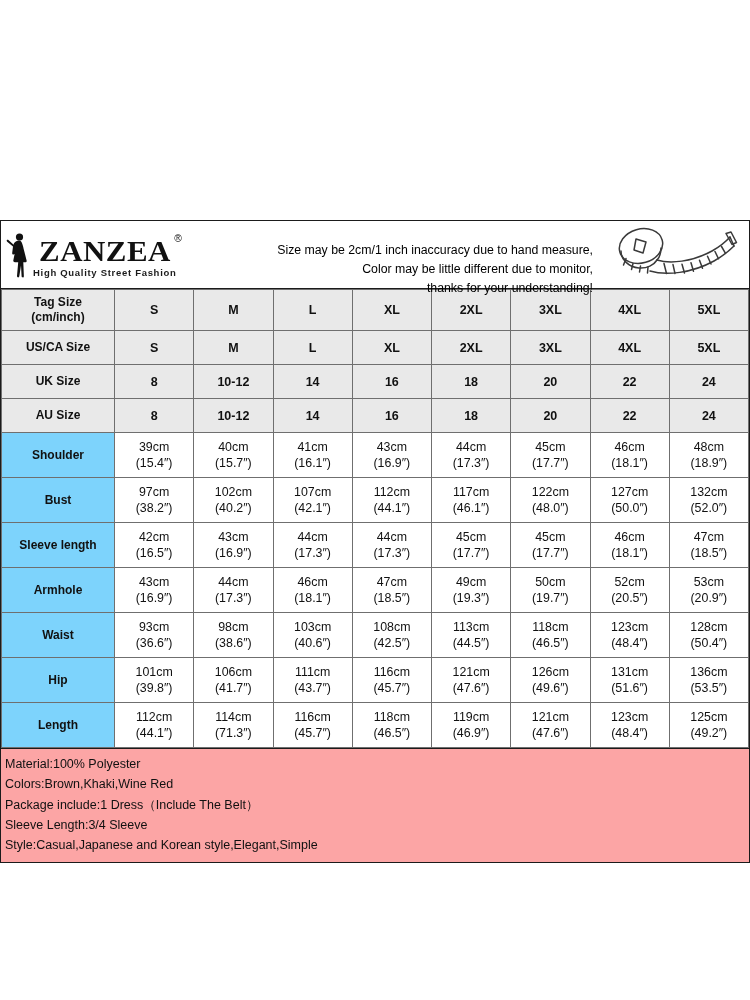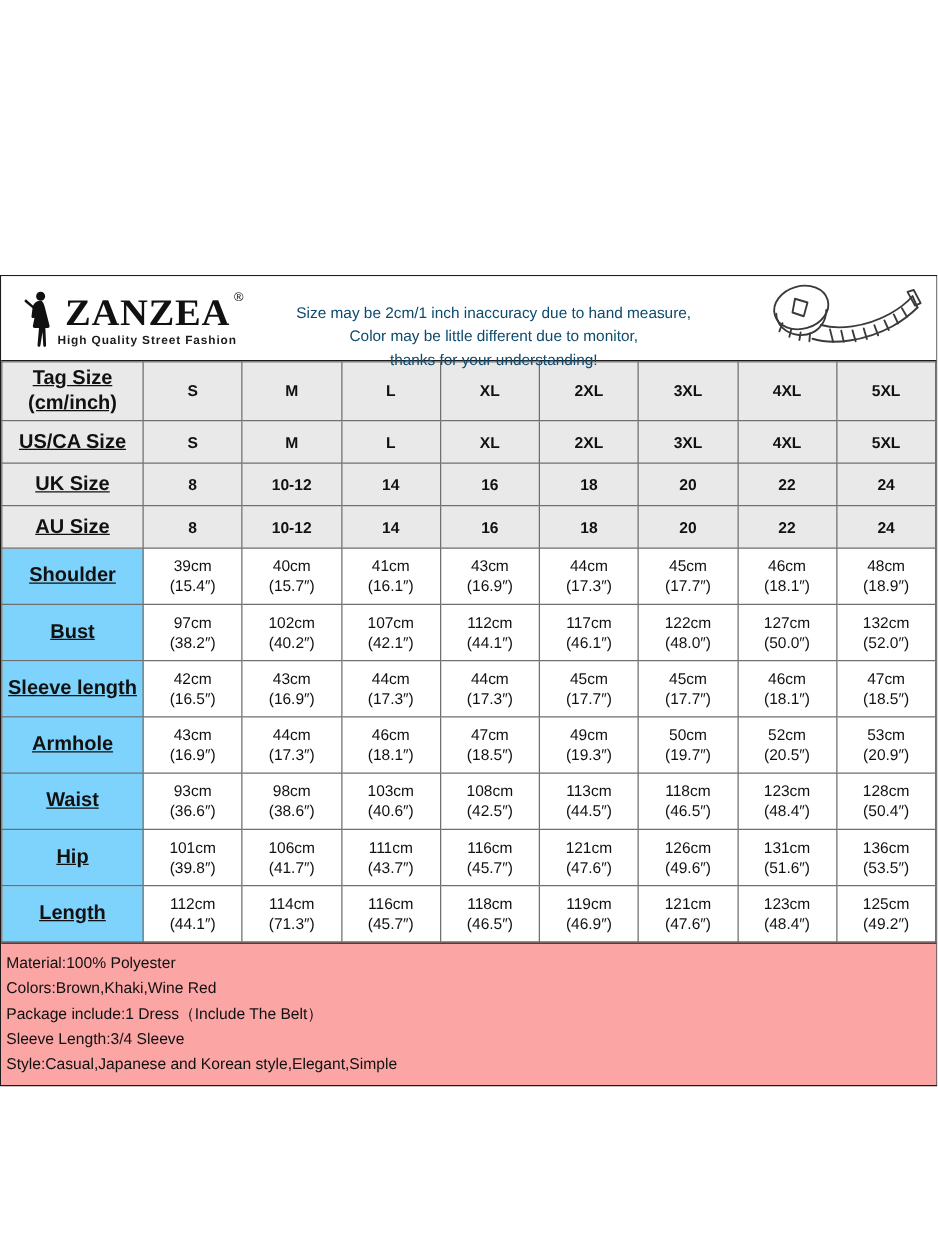--- a/index.html
+++ b/index.html
@@ -39,21 +39,21 @@
     border-bottom: 1px solid #1b1b1b;
     background: #ffffff;
   }
 
   .banner-logo {
     width: 190px;
     flex: 0 0 190px;
     display: flex;
     align-items: center;
     justify-content: flex-start;
-    padding-left: 18px;
+    padding-left: 5px;
     box-sizing: border-box;
   }
 
   .logo-wrap {
     display: flex;
     align-items: flex-end;
     gap: 1px;
   }
 
   .logo-figure { display: block; }
@@ -90,23 +90,23 @@
     font-size: 9.5px;
     font-weight: 700;
     letter-spacing: 0.7px;
     color: #1b1b1b;
     margin-top: 2px;
     white-space: nowrap;
   }
 
   .banner-note {
     flex: 1 1 auto;
-    text-align: center;
+    text-align: right;
     font-size: 12.3px;
-    color: #0c4a6e;
+    color: #000000;
     line-height: 1.55;
     padding: 0 6px;
     margin-top: 30px;
   }
 
   .banner-tape {
     width: 150px;
     flex: 0 0 150px;
     display: flex;
     align-items: center;
@@ -125,24 +125,23 @@
     text-align: center;
     vertical-align: middle;
     color: #111111;
     padding: 0;
   }
 
   table.size-table td.col-label {
     width: 108px;
     background: #e9e9e9;
     font-weight: 700;
-    font-size: 16px;
+    font-size: 12px;
     line-height: 1.25;
     padding: 3px 2px;
-    text-decoration: underline;
   }
 
   
   tr.size-row td {
     background: #e9e9e9;
     font-weight: 700;
     font-size: 12.5px;
     height: 27px;
   }
 

